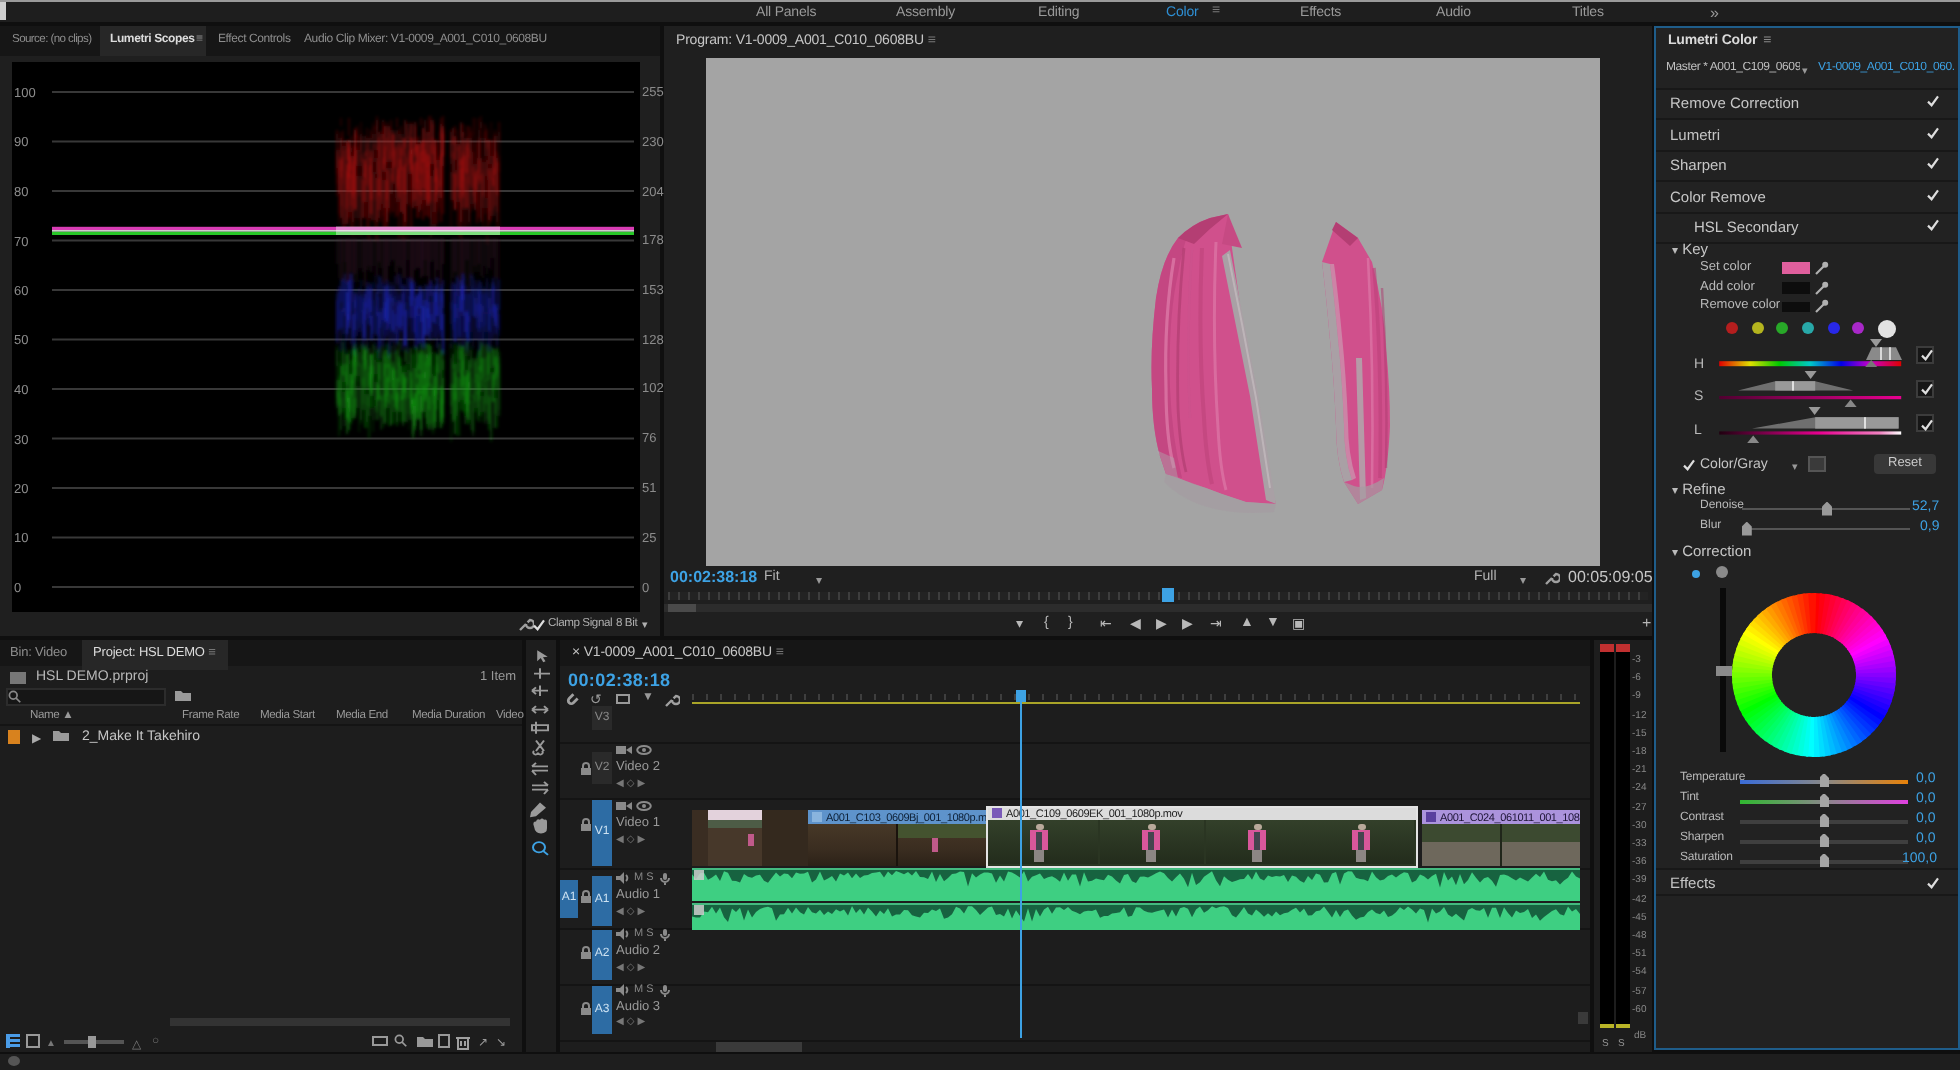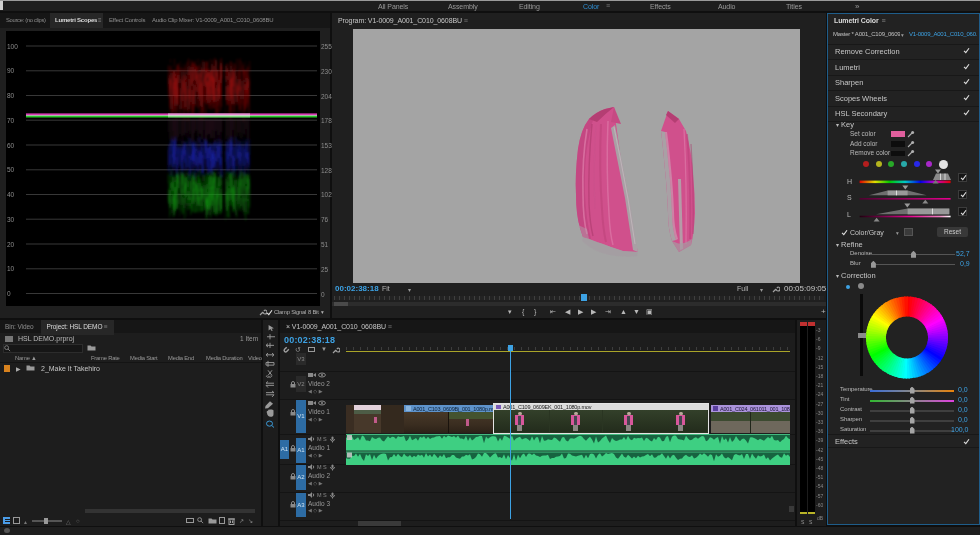--- a/index.html
+++ b/index.html
@@ -1159,28 +1159,28 @@
       </svg>
     </div>
 <div class="abs" style="left:0;top:60.5px;width:151px;height:1px;background:#181818"></div>
 <div class="abs" style="left:7px;top:64.0px;font-size:7.5px;color:#c6c6c6">Sharpen</div>
 <div class="abs" style="left:135px;top:64.0px">
       <svg width="7" height="7" viewBox="0 0 7 7">
         <path d="M1,3.8 L2.8,5.6 L6,1.2" stroke="#dedede" stroke-width="1.1" fill="none"></path>
       </svg>
     </div>
 <div class="abs" style="left:0;top:76px;width:151px;height:1px;background:#181818"></div>
-<div class="abs" style="left:7px;top:79.5px;font-size:7.5px;color:#c6c6c6">Scopes Wheels</div>
+<div class="abs" style="left:7px;top:79.5px;font-size:7.5px;color:#c6c6c6">Color Remove</div>
 <div class="abs" style="left:135px;top:79.5px">
       <svg width="7" height="7" viewBox="0 0 7 7">
         <path d="M1,3.8 L2.8,5.6 L6,1.2" stroke="#dedede" stroke-width="1.1" fill="none"></path>
       </svg>
     </div>
 <div class="abs" style="left:0;top:91.5px;width:151px;height:1px;background:#181818"></div>
-<div class="abs" style="left:7px;top:95.0px;font-size:7.5px;color:#c6c6c6">HSL Secondary</div>
+<div class="abs" style="left:19px;top:95.0px;font-size:7.5px;color:#c6c6c6">HSL Secondary</div>
 <div class="abs" style="left:135px;top:95.0px">
       <svg width="7" height="7" viewBox="0 0 7 7">
         <path d="M1,3.8 L2.8,5.6 L6,1.2" stroke="#dedede" stroke-width="1.1" fill="none"></path>
       </svg>
     </div>
 <div class="abs" style="left:0;top:107px;width:151px;height:1px;background:#181818"></div>
 <div class="abs" style="left:8px;top:105.5px;font-size:7.5px;color:#c6c6c6"><span style="font-size:6px;color:#bbb">▾</span> Key</div>
 <div class="abs" style="left:22px;top:115.5px;font-size:6.5px;color:#b9b9b9">Set color</div>
 <div class="abs" style="left:63px;top:117.0px;width:14px;height:5.5px;background:#e05f9d"></div>
 <svg class="abs" style="left:79px;top:115.5px" width="8" height="8" viewBox="0 0 8 8">

